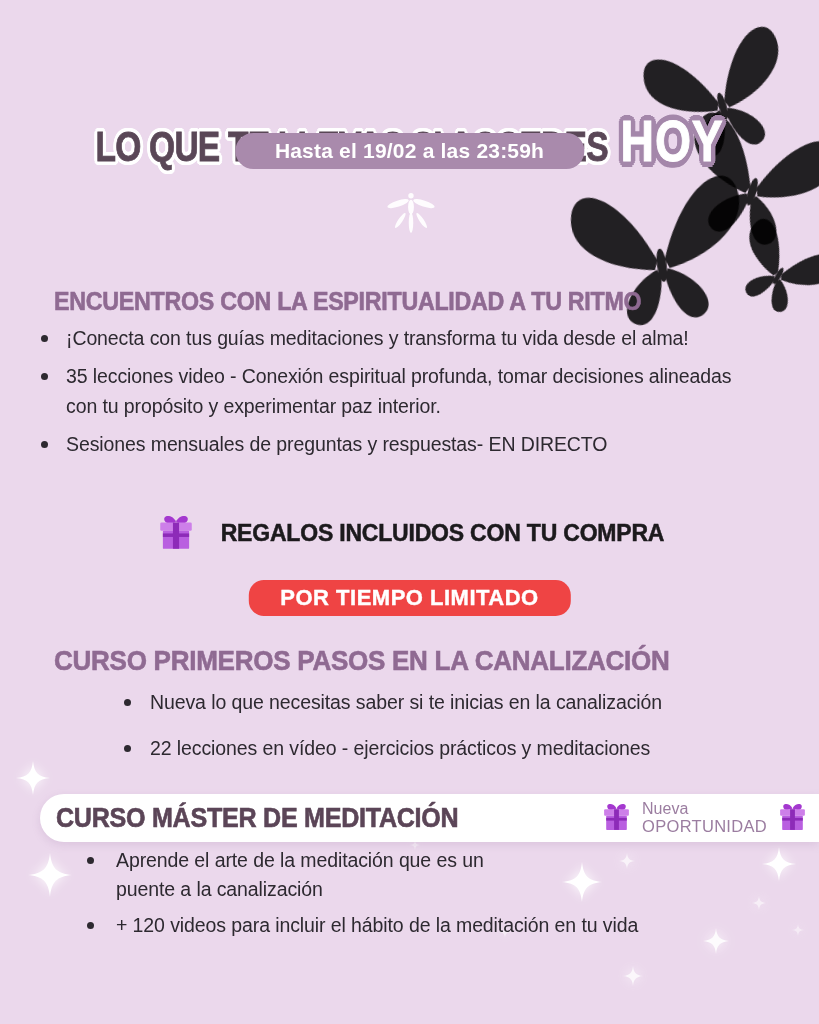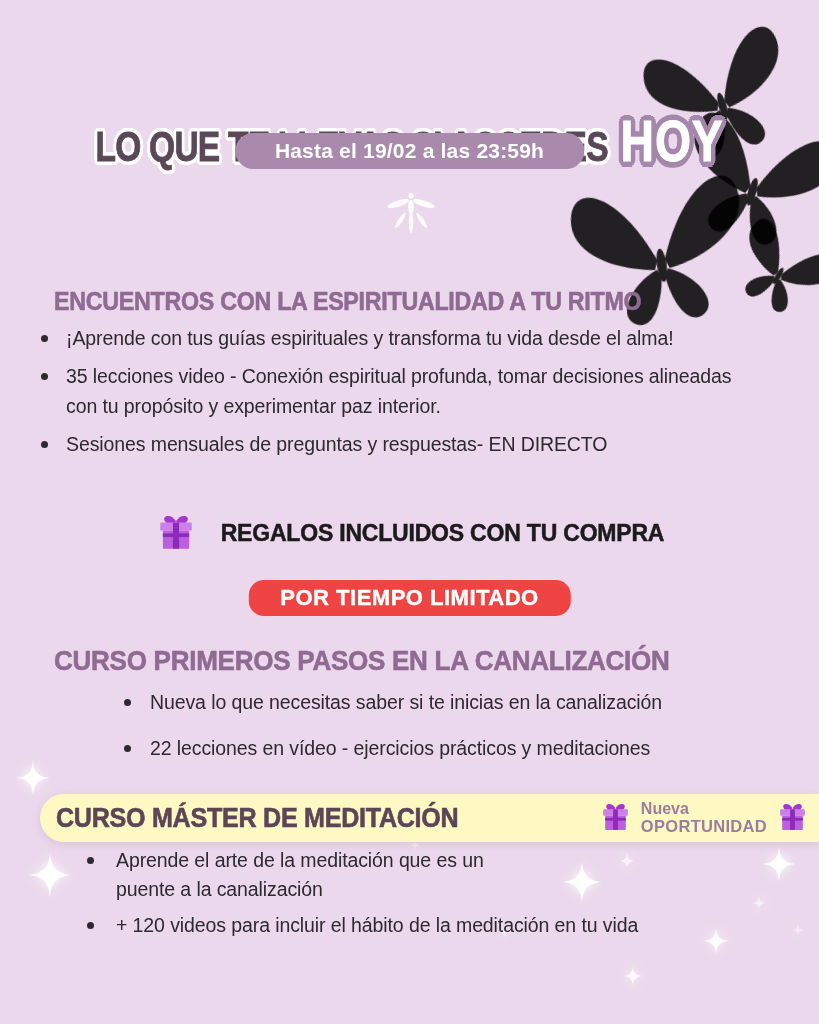--- a/index.html
+++ b/index.html
@@ -80,33 +80,33 @@
   }
   .limited-pill{
     position:absolute;top:580px;left:50%;transform:translateX(-50%);
     background:#ef4444;color:#fff;font-weight:700;font-size:22px;
     padding:5px 32px;border-radius:15px;letter-spacing:.5px;white-space:nowrap;
     -webkit-text-stroke:.4px #fff;
   }
   
   .banner{
     position:absolute;top:794px;left:40px;right:0;height:48px;
-    background:#fef9c3;border-radius:24px 0 0 24px;
+    background:#ffffff;border-radius:24px 0 0 24px;
     box-shadow:0 3px 8px rgba(150,110,160,.18);
     display:flex;align-items:center;padding:0 10px 0 16px;box-sizing:border-box;gap:36px;
   }
   .banner h2{
     margin:0;font-size:27px;font-weight:700;color:#5b4557;letter-spacing:-.3px;
     transform:scaleX(.93);transform-origin:left center;
     -webkit-text-stroke:.6px #5b4557;white-space:nowrap;
   }
   .banner .spacer{flex:1;}
   .opp-group{display:flex;align-items:center;gap:9px;}
   .opp-group .gift{width:33px;height:33px;}
-  .opp-text{color:#9b7da0;font-weight:700;line-height:1.08;white-space:nowrap;}
+  .opp-text{color:#9b7da0;font-weight:400;line-height:1.08;white-space:nowrap;}
   .opp-text .l1{font-size:16px;display:block;}
   .opp-text .l2{font-size:16.5px;display:block;letter-spacing:.3px;}
 </style>
 </head>
 <body>
 
 <div class="canvas">
 
   <svg width="0" height="0" style="position:absolute" aria-hidden="true">
     <defs>
@@ -192,21 +192,21 @@
     </svg>
 
   <h1 class="title-wrap">
     <span class="t-main">LO QUE TE LLEVAS SI ACCEDES</span>
     <span class="t-hoy">HOY</span>
   </h1>
   <div class="deadline">Hasta el 19/02 a las 23:59h</div>
 
   <h2 class="sec-heading" id="h-encuentros">ENCUENTROS CON LA ESPIRITUALIDAD A TU RITMO</h2>
   <ul class="bullets" id="list-encuentros">
-      <li>¡Aprende con tus guías espirituales y transforma tu vida desde el alma!</li>
+      <li>¡Conecta con tus guías meditaciones y transforma tu vida desde el alma!</li>
       <li>35 lecciones video - Conexión espiritual profunda,  tomar decisiones alineadas
 con tu propósito y experimentar paz interior.</li>
       <li>Sesiones mensuales de preguntas y respuestas- EN DIRECTO</li>
     </ul>
 
   <div class="regalos-row">
     <svg class="gift">
         <use href="#sym-gift"></use>
       </svg>
     <span class="regalos-title">REGALOS INCLUIDOS CON TU COMPRA</span>

